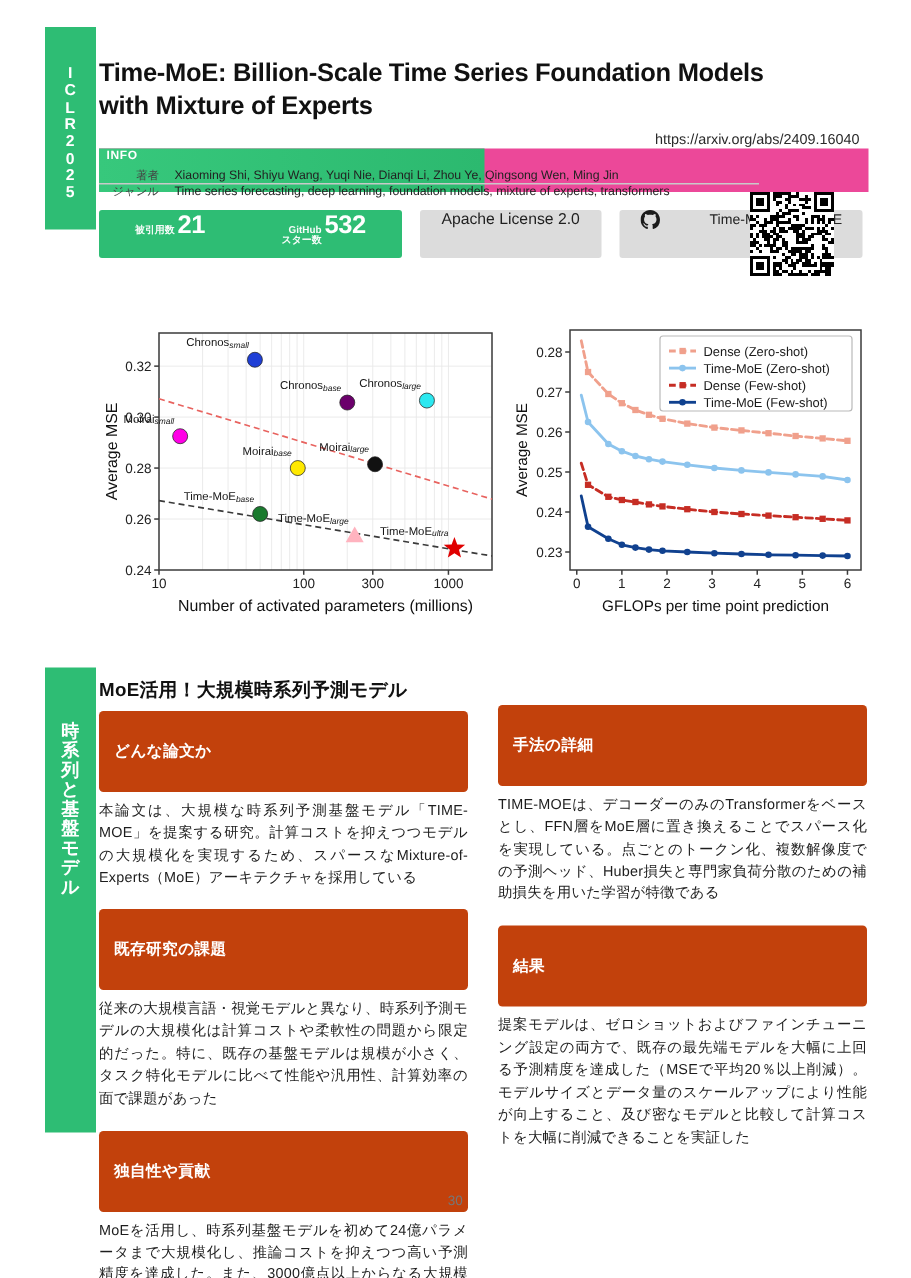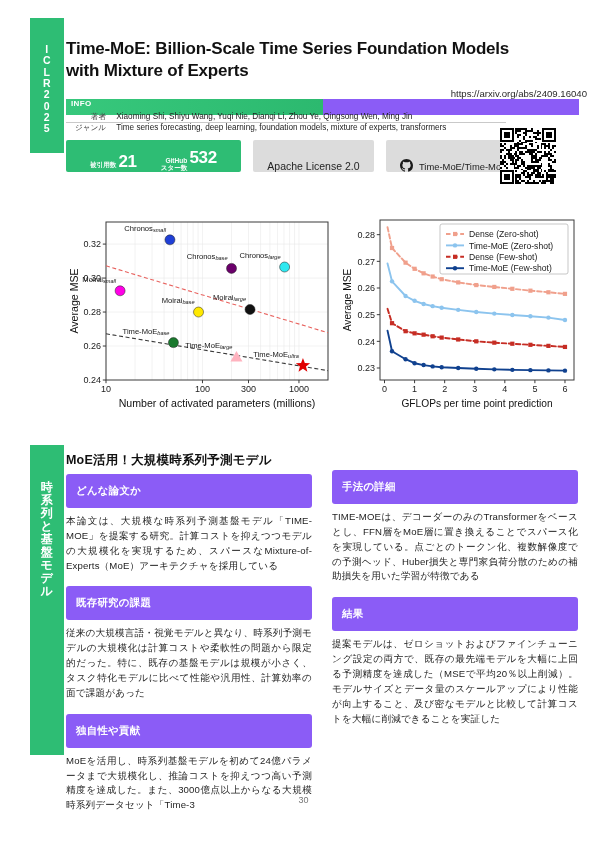--- a/index.html
+++ b/index.html
@@ -31,30 +31,30 @@
   .rail-bottom .rail-label{top:36px;font-size:12px;letter-spacing:.5px;}
   .vchar{display:block;}
 
   
   .title{
     position:absolute;left:66px;top:38px;width:470px;
     font-size:17px;font-weight:700;line-height:1.30;
     letter-spacing:-.2px;color:#111;
   }
   .arxiv-url{
-    position:absolute;right:20px;top:88px;
+    position:absolute;right:34px;top:88px;
     font-size:9.6px;color:#2a2a2a;
     text-decoration:none;
     margin-left:17px;
   }
 
   
   .info-bar{
-    position:absolute;left:66px;top:99px;width:513px;height:16px;
-    background:#8b5cf6;
+    position:absolute;left:66px;top:99px;width:513px;height:29px;
+    background:#ec4899;
   }
   .info-bar .ib-grad{
     position:absolute;left:0;top:0;bottom:0;width:50%;
     background:linear-gradient(90deg,#37c87c 0%,#2cb96f 100%);
   }
   .info-bar .ib-text{
     position:absolute;left:5px;top:0px;
     font-size:8px;font-weight:700;color:#fff;letter-spacing:.4px;
   }
   .meta-row{
@@ -64,22 +64,22 @@
     height:11px;line-height:11px;white-space:nowrap;overflow:hidden;
   }
   .meta-row.r1{top:111px;}
   .meta-row.r2{top:122px;border-bottom:none;}
   .meta-key{display:inline-block;width:40px;text-align:right;color:#444;font-size:7.6px;}
   .meta-val{margin-left:8px;color:#222;}
 
   
   .badges{position:absolute;left:66px;top:140px;height:32px;}
   .badge{
-    height:32px;display:inline-flex;align-items:flex-end;
-    vertical-align:top;margin-right:8px;border-radius:2px;
+    height:32px;display:inline-flex;align-items:flex-start;
+    vertical-align:top;margin-right:8px;border-radius:2px;gap:27px;
   }
   .badge-green{background:#2ebd74;color:#fff;padding:0 12px;}
   .badge-grey{background:#dcdcdc;color:#1f1f1f;padding:0 14px;font-size:10.5px;}
   .stat{display:inline-flex;align-items:baseline;margin:0 12px;}
   .stat-lbl{font-size:6.6px;line-height:1.05;font-weight:700;opacity:.95;text-align:right;}
   .stat-lbl span{display:block;}
   .stat-num{font-size:17px;font-weight:700;margin-left:2px;letter-spacing:-.3px;}
   .gh-icon{margin-right:6px;display:inline-flex;}
   .gh-name{font-size:9.4px;color:#222;}
 
@@ -95,23 +95,23 @@
 
   
   .kicker{
     position:absolute;left:66px;top:452px;
     font-size:12.5px;font-weight:700;color:#111;letter-spacing:.2px;
   }
   .col{position:absolute;width:246px;top:474px;}
   .col-l{left:66px;}
   .col-r{left:332px;top:470px;}
   .sec-head{
-    background:#8b5cf6;color:#fff;border-radius:3px;
+    background:#c2410c;color:#fff;border-radius:3px;
     font-size:10.4px;font-weight:700;
-    padding:10px 10px;margin:0 0 6px 0;letter-spacing:.3px;
+    padding:20px 10px;margin:0 0 6px 0;letter-spacing:.3px;
   }
   .sec-body{
     font-size:9.6px;line-height:1.55;color:#1d1d1d;
     margin:0 0 13px 0;text-align:justify;
     letter-spacing:.15px;
   }
   .sec-body.cont{margin-top:0;}
   .page-num{
     position:absolute;left:0;right:0;top:795px;
     text-align:center;font-size:9px;color:#777;

